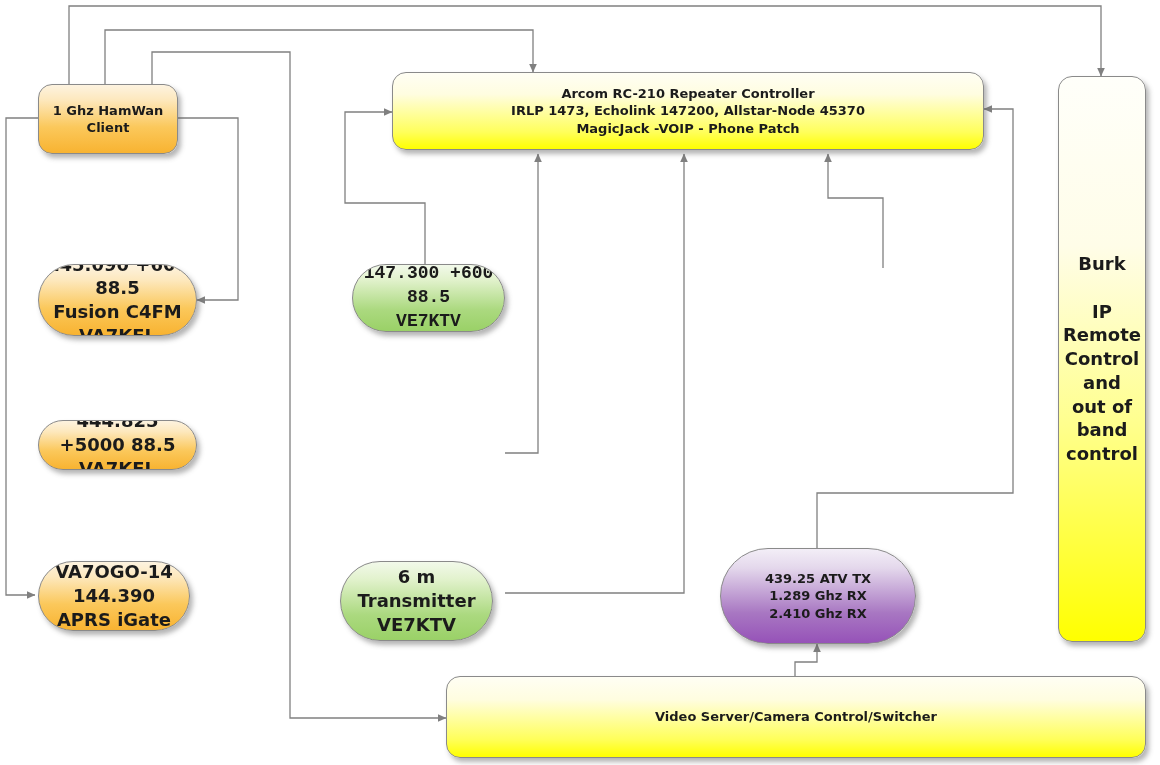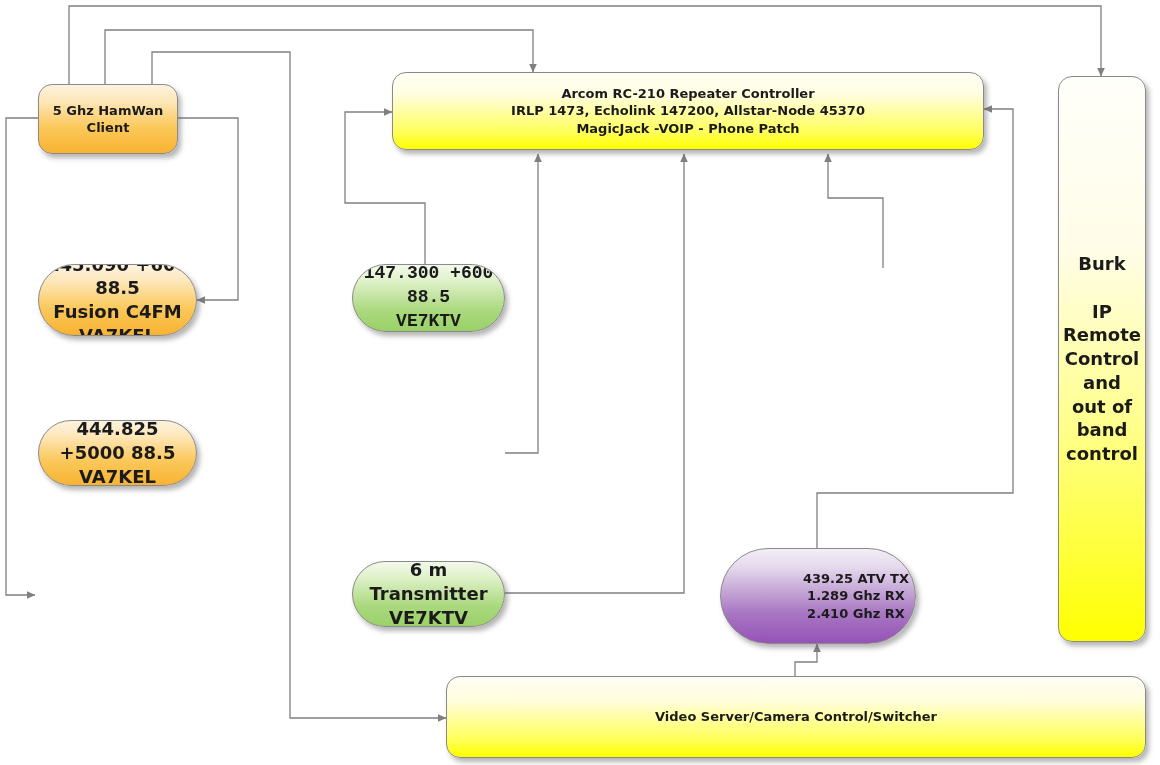--- a/index.html
+++ b/index.html
@@ -11,21 +11,21 @@
         display:flex;align-items:center;justify-content:center;
         text-align:center;border:1px solid #8a8a8a;
         color:#1b1b1b;font-weight:bold;line-height:1.32;
         box-shadow:3px 4px 5px rgba(90,90,90,0.45);
         overflow:hidden;}
   .node .lbl{white-space:pre-line;padding:0 6px;}
   .pill{border-radius:999px;}
   .rrect{border-radius:14px;}
   .orange{background:linear-gradient(to bottom,#fdf3e0 0%,#fde8bd 22%,#fbc85b 62%,#f8b331 100%);}
   .green{background:linear-gradient(to bottom,#f2f9ea 0%,#e2f2cd 22%,#abd97f 68%,#9ad167 100%);}
-  .purple{background:linear-gradient(to bottom,#f3eef7 0%,#e4d8ec 20%,#a877c2 68%,#9652b8 100%);justify-content:flex-end;}
+  .purple{background:linear-gradient(to bottom,#f3eef7 0%,#e4d8ec 20%,#a877c2 68%,#9652b8 100%);}
   .yellow{background:linear-gradient(to bottom,#fffef4 0%,#fffde0 28%,#ffff5a 78%,#ffff00 100%);}
   .yellowv{background:linear-gradient(to bottom,#fffffa 0%,#fffde8 30%,#ffff8c 62%,#ffff00 100%);}
   .fs13{font-size:13px;}
   .fs12{font-size:18px;}
 </style>
 </head>
 <body>
 
 <div id="stage">
 
@@ -56,49 +56,54 @@
       <path d="M883,268 L883,198 L828,198 L828,154" marker-end="url(#ah)"></path>
 
       <path d="M817,548 L817,493 L1013,493 L1013,109 L984,109" marker-end="url(#ah)"></path>
 
       <path d="M795,676 L795,662 L817,662 L817,644" marker-end="url(#ah)"></path>
 
     </g>
   </svg>
 
   <div class="node rrect orange fs13" style="left:38px;top:84px;width:140px;height:70px;">
-    <span class="lbl">5 Ghz HamWan
+    <span class="lbl">1 Ghz HamWan
 Client</span>
   </div>
 
   <div class="node pill orange fs12" style="left:38px;top:264px;width:159px;height:72px;">
     <span class="lbl">145.090 +600 88.5
 Fusion C4FM
 VA7KEL</span>
   </div>
 
-  <div class="node pill orange fs12" style="left:38px;top:420px;width:159px;height:66px;">
+  <div class="node pill orange fs12" style="left:38px;top:420px;width:159px;height:50px;">
     <span class="lbl">444.825 +5000 88.5
 VA7KEL</span>
   </div>
 
+  <div class="node pill orange fs12" style="left:38px;top:561px;width:152px;height:70px;">
+    <span class="lbl">VA7OGO-14
+144.390
+APRS iGate</span>
+  </div>
 
   <div class="node rrect yellow fs13" style="left:392px;top:72px;width:592px;height:78px;">
     <span class="lbl">Arcom RC-210 Repeater Controller
 IRLP 1473, Echolink 147200, Allstar-Node 45370
 MagicJack -VOIP -  Phone Patch</span>
   </div>
 
   <div class="node pill green fs12" style="left:352px;top:264px;width:153px;height:68px;font-family:Liberation Mono, monospace;">
     <span class="lbl">147.300 +600 88.5
 VE7KTV</span>
   </div>
 
 
-  <div class="node pill green fs12" style="left:352px;top:561px;width:153px;height:66px;">
+  <div class="node pill green fs12" style="left:340px;top:561px;width:153px;height:80px;">
     <span class="lbl">6 m Transmitter
 VE7KTV</span>
   </div>
 
 
   <div class="node pill purple fs13" style="left:720px;top:548px;width:196px;height:96px;">
     <span class="lbl">439.25 ATV TX
 1.289 Ghz RX
 2.410 Ghz RX</span>
   </div>

